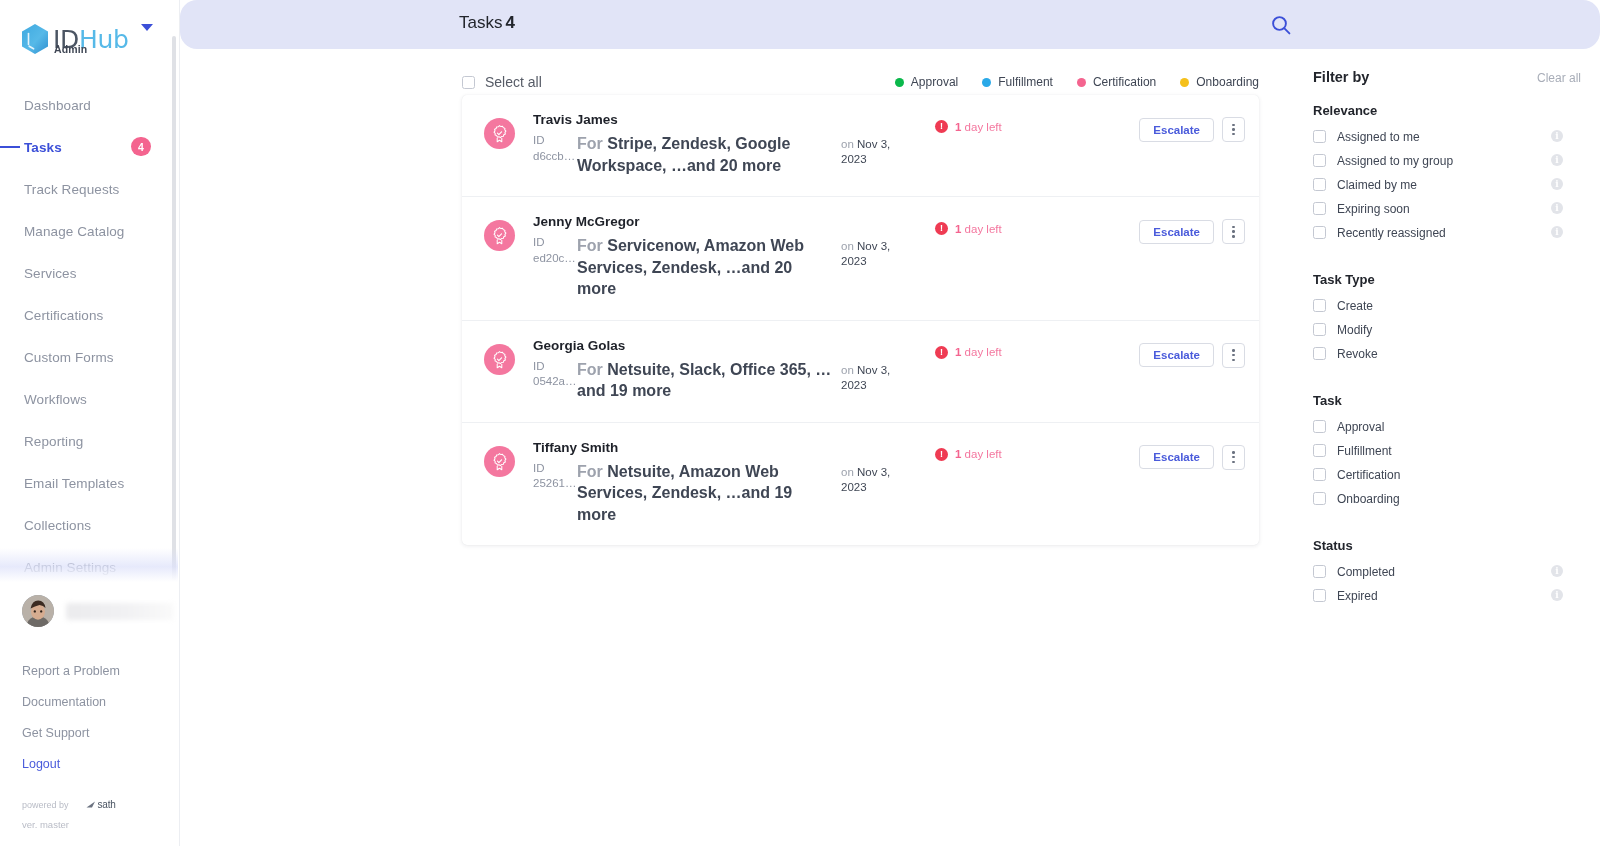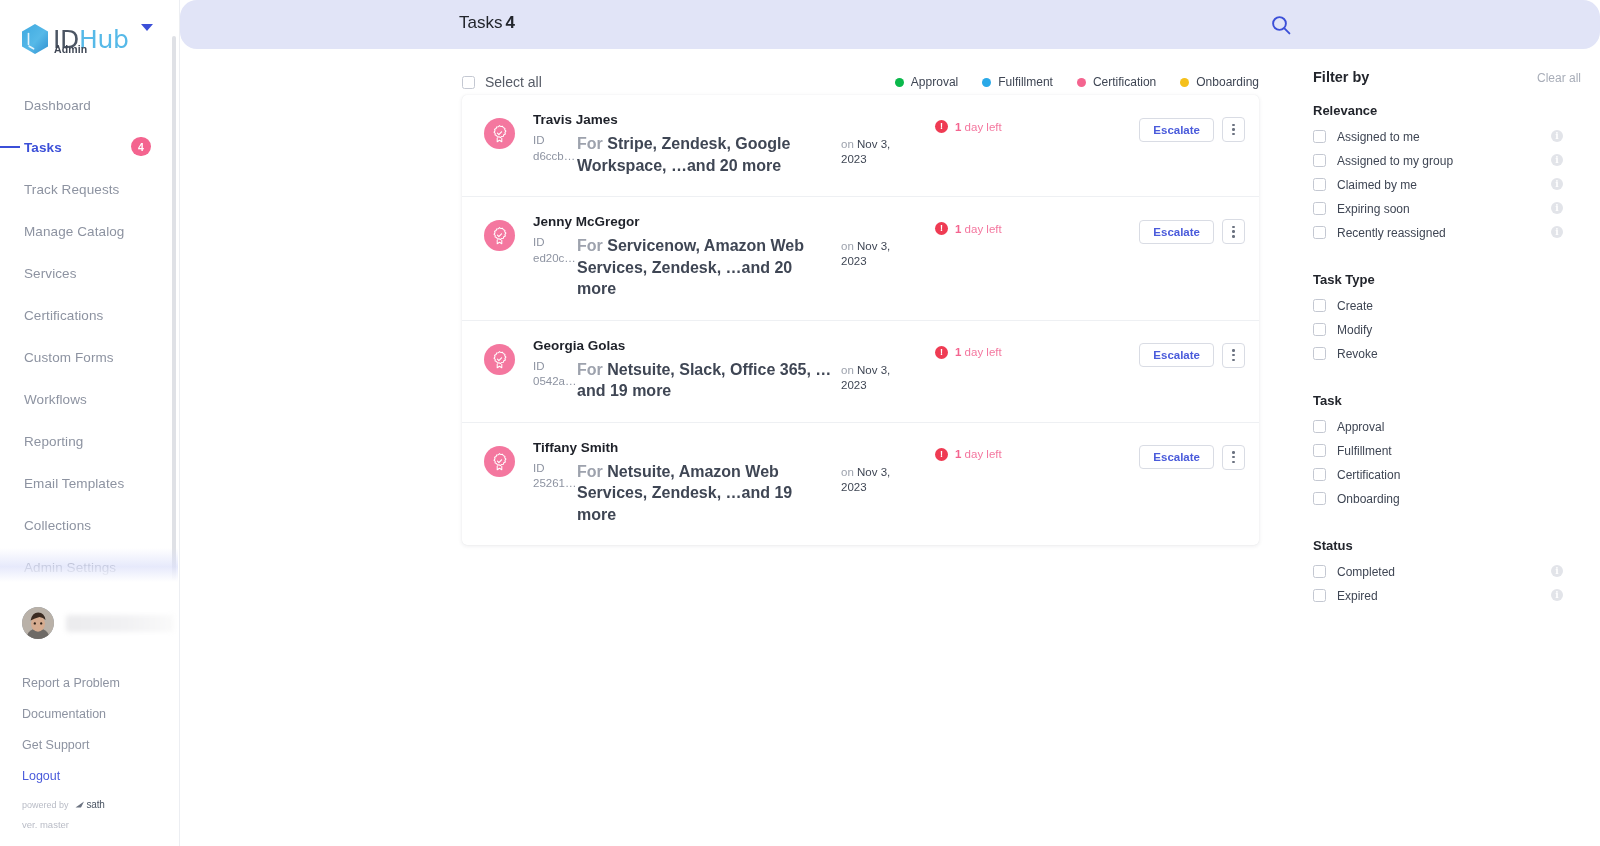--- a/index.html
+++ b/index.html
@@ -96,22 +96,22 @@
     margin-left: 12px; width: 108px; height: 17px; border-radius: 3px;
     background: linear-gradient(to right, #ebebed 0%, #f1f1f3 55%, #fafafa 100%);
     filter: blur(2.5px);
   }
   .foot-link {
     font-size: 12.5px; color: #8d93a1; height: 31px;
     display: flex; align-items: center; cursor: pointer;
   }
   .foot-link.logout { color: #4a5bdb; }
   .powered {
-    display: flex; align-items: center; gap: 6px;
-    margin-top: 8px; font-size: 9px; color: #b9bcc6;
+    display: flex; align-items: center; gap: 17px;
+    margin-top: 20px; font-size: 9px; color: #b9bcc6;
   }
   .sath-logo { display: flex; align-items: center; gap: 1px; }
   .sath-word { font-size: 10px; font-weight: 400; color: #4b5563; letter-spacing: -0.2px; }
   .ver { font-size: 9.5px; color: #b9bcc6; margin-top: 9px; }
 
   
   .main { flex: 1; height: 846px; position: relative; background: #ffffff; }
   .topbar {
     height: 49px; background: #e1e4f7;
     display: flex; align-items: center;

